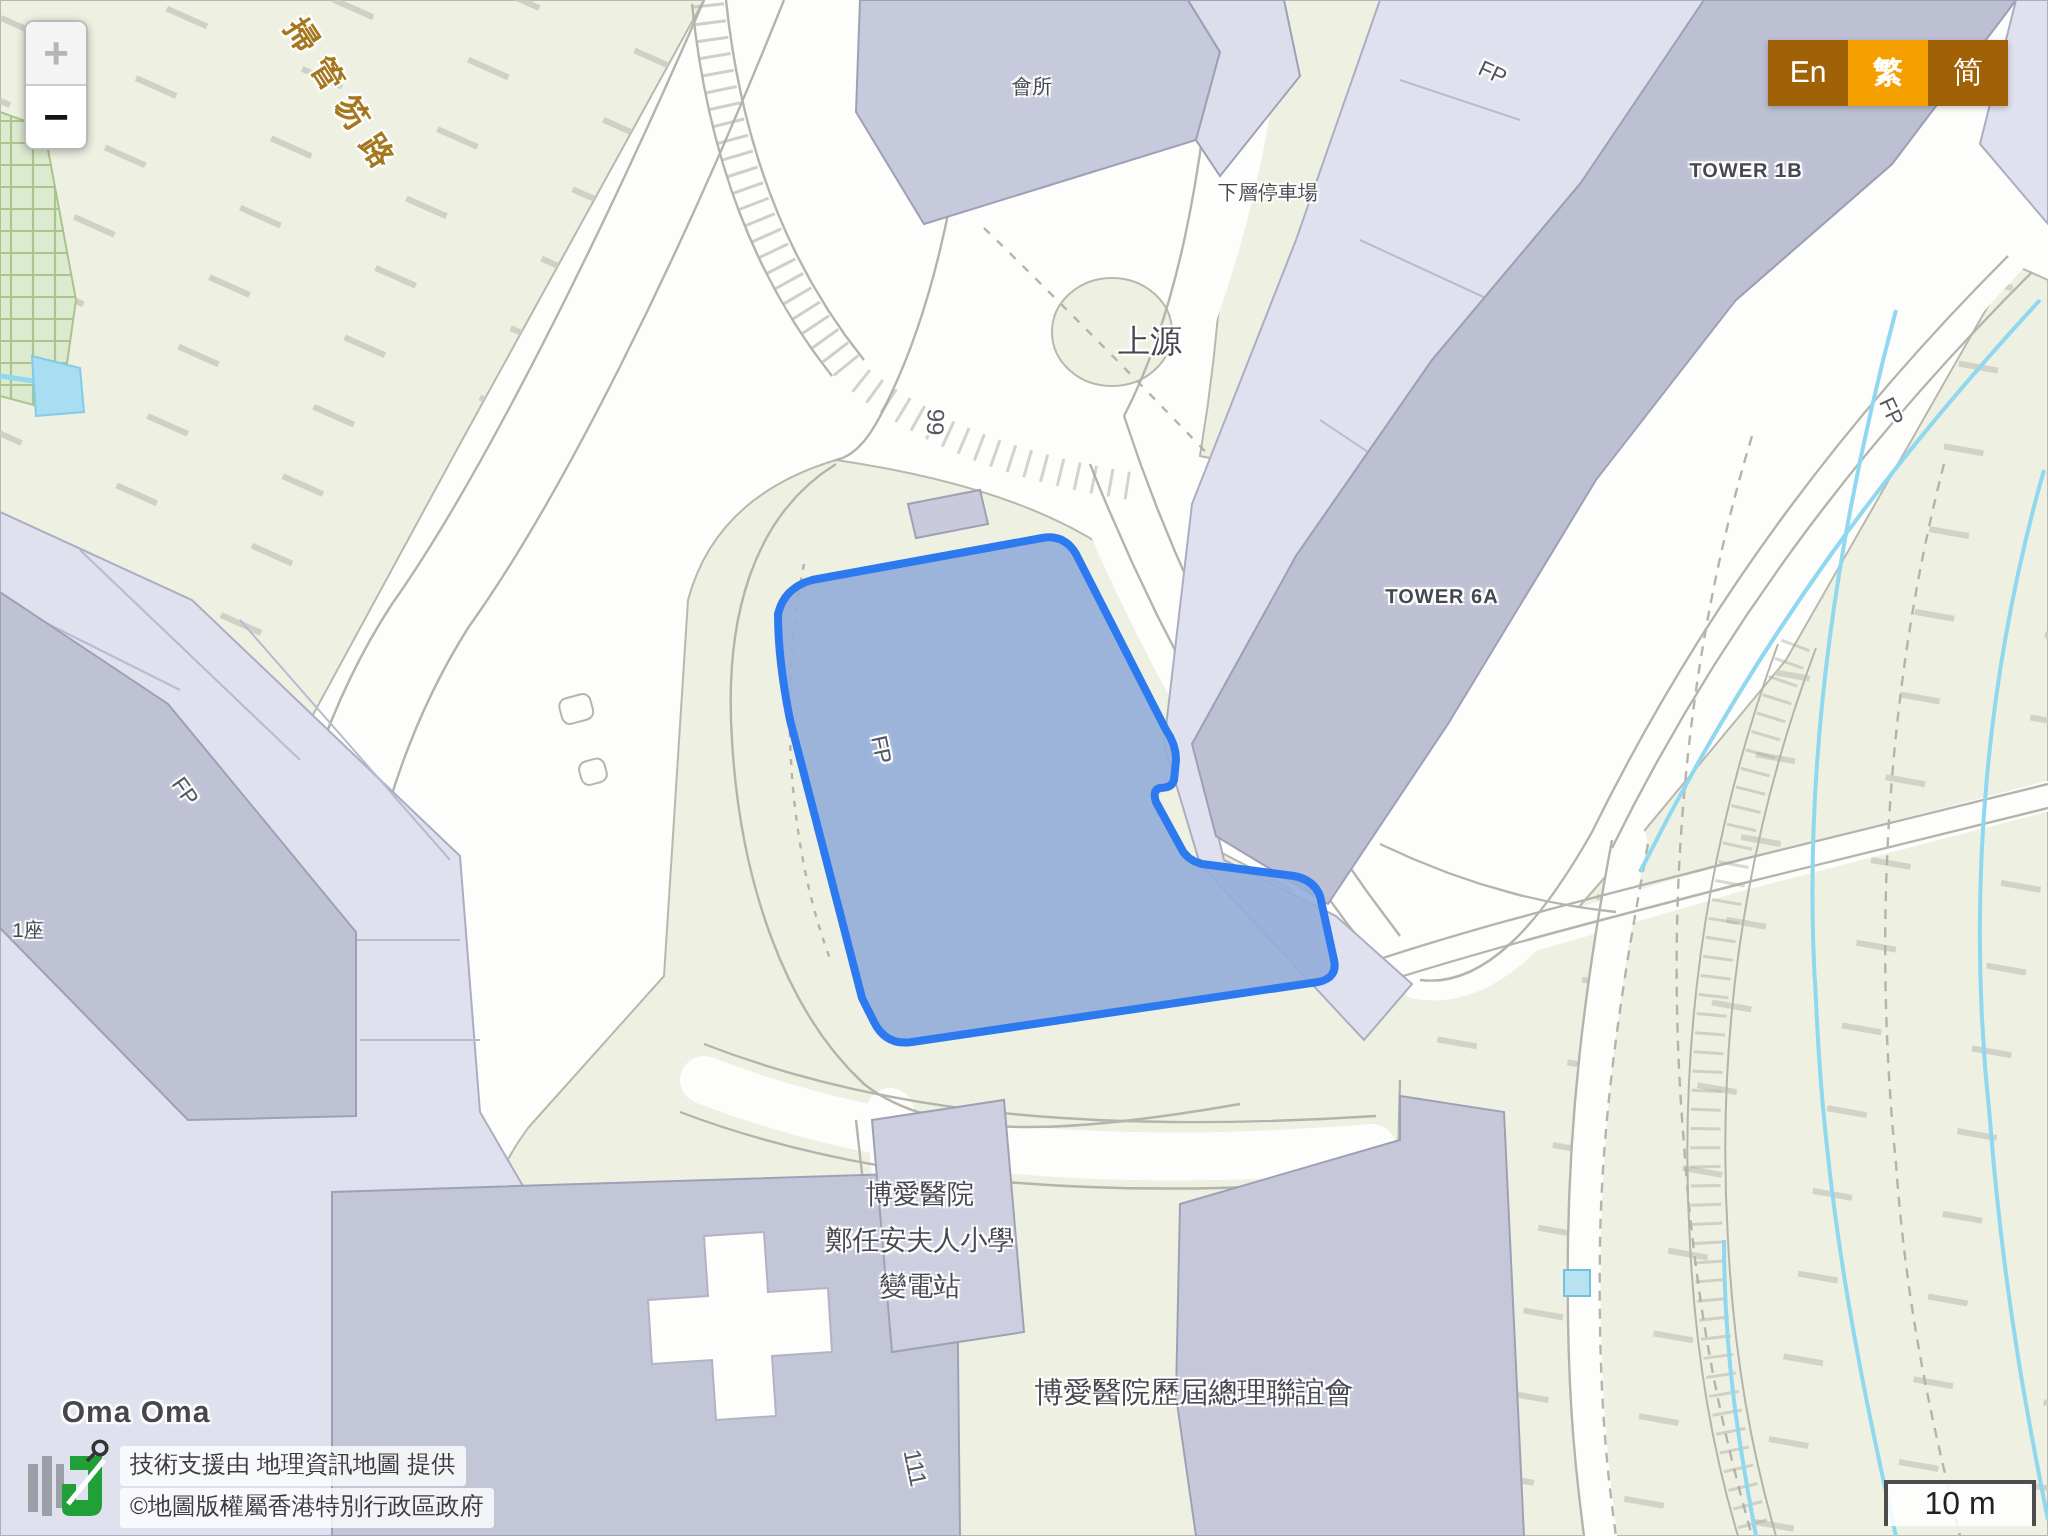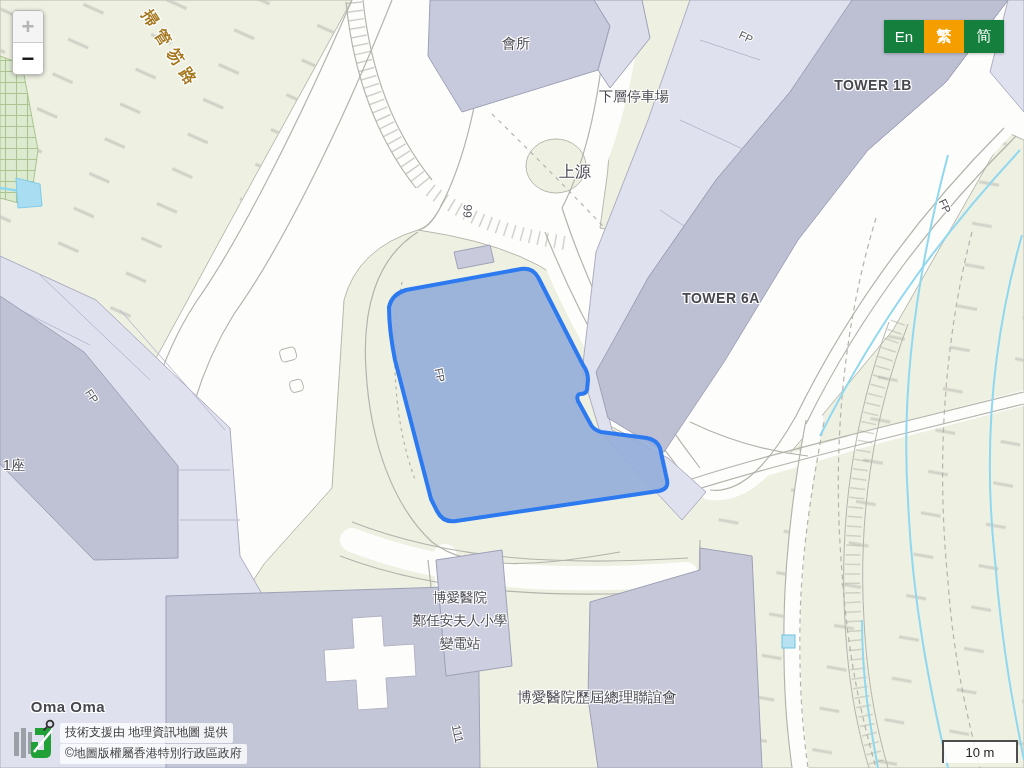--- a/index.html
+++ b/index.html
@@ -7,21 +7,21 @@
     position:relative;width:1024px;height:768px;overflow:hidden;
     background:#fdfdfb;
     font-family:"Liberation Sans","DejaVu Sans",sans-serif;
     -webkit-font-smoothing:antialiased;
   }
   #mapsvg{position:absolute;left:0;top:0;width:1024px;height:768px;display:block;}
 
   
   .mlabel{
     position:absolute;transform:translate(-50%,-50%);
-    color:#46474f;font-size:14px;line-height:1.1;white-space:nowrap;
+    color:#46474f;font-size:10px;line-height:1.1;white-space:nowrap;
     text-shadow:-1px -1px 0 #fff,1px -1px 0 #fff,-1px 1px 0 #fff,1px 1px 0 #fff,0 0 3px #fff;
     pointer-events:none;
   }
   .mlabel.bold{font-weight:bold;letter-spacing:.5px;}
   .mlabel.big{font-size:16px;}
   .mlabel.small{font-size:11px;color:#55565e;}
   .mlabel.road-name{
     color:#a5771e;font-size:16px;font-weight:bold;letter-spacing:7px;
     transform:translate(-50%,-50%) rotate(57deg);
   }
@@ -39,40 +39,40 @@
     font-size:22px;font-weight:bold;cursor:pointer;background:#fff;user-select:none;
   }
   .zoom-btn.plus{color:#b5b5b5;background:#f4f4f4;border-bottom:1px solid #ccc;}
   .zoom-btn.minus{color:#151515;}
 
   
   .lang-ctl{position:absolute;right:20px;top:20px;display:flex;z-index:30;
     box-shadow:0 1px 3px rgba(0,0,0,.25);}
   .lang-btn{
     width:40px;height:33px;display:flex;align-items:center;justify-content:center;
-    color:#fff;font-size:15px;cursor:pointer;background:#15803d;user-select:none;
+    color:#fff;font-size:15px;cursor:pointer;background:#a16207;user-select:none;
   }
   .lang-btn.active{background:#f59e00;font-weight:bold;}
 
   
   .attrib{position:absolute;left:12px;bottom:4px;display:flex;align-items:flex-end;z-index:30;}
   .attrib-logo{width:46px;height:46px;margin-right:2px;position:relative;cursor:pointer;}
   .attrib-texts{display:flex;flex-direction:column;gap:1px;}
   .attrib-line{
     background:rgba(255,255,255,.78);color:#3c3c3c;font-size:12px;
     padding:1px 5px 2px 5px;border-radius:2px;white-space:nowrap;width:max-content;
   }
 
   
   .scalebar{
     position:absolute;right:6px;bottom:5px;width:72px;height:21px;z-index:30;
     background:rgba(255,255,255,.85);
     border:2px solid #4d4d4d;border-bottom:none;
     display:flex;align-items:center;justify-content:center;
-    font-size:13px;color:#222;
+    font-size:16px;color:#222;
   }
 </style>
 </head>
 <body>
 
 <div id="app">
 
   <svg id="mapsvg" viewBox="0 0 1024 768">
     <defs>
       <pattern id="tickTL" width="74" height="38" patternUnits="userSpaceOnUse" patternTransform="rotate(24)">

